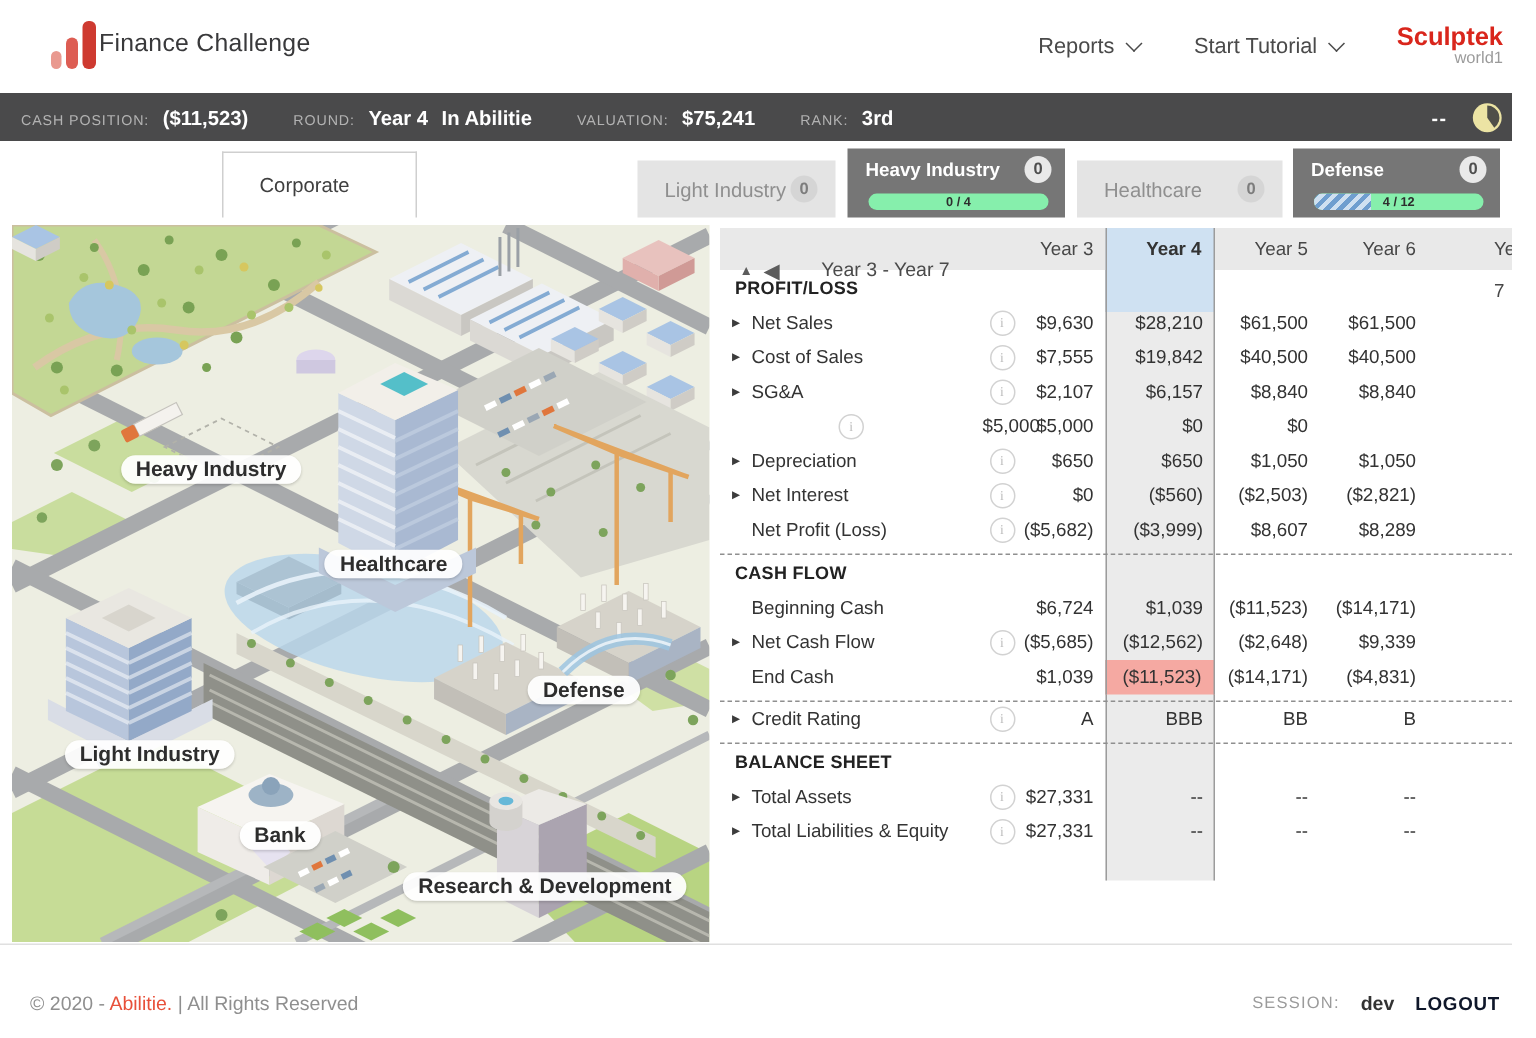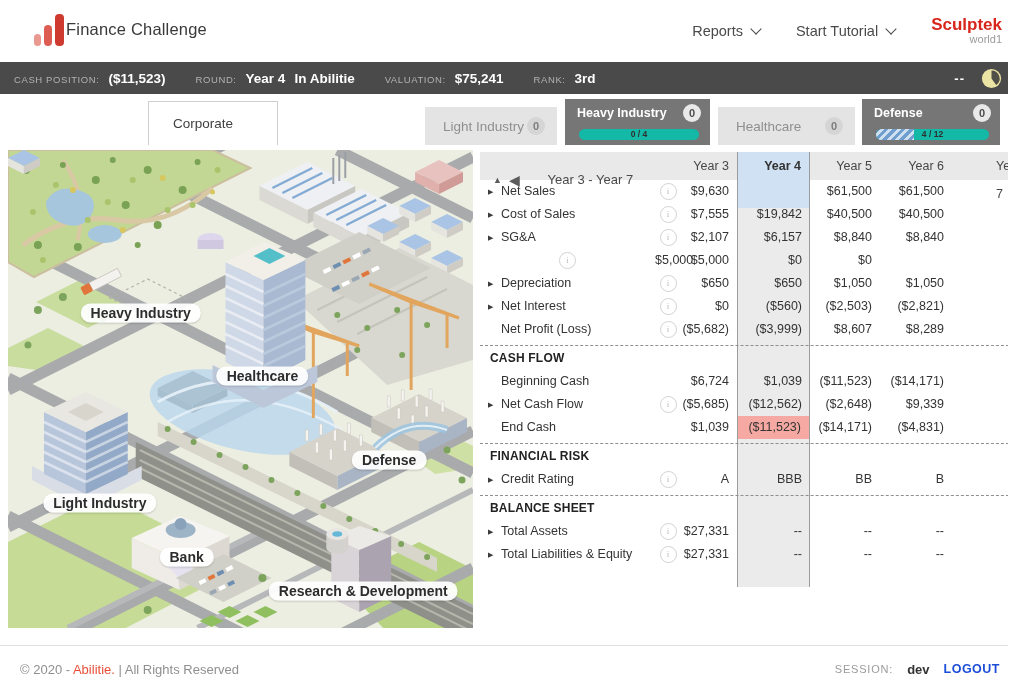--- a/index.html
+++ b/index.html
@@ -33,21 +33,21 @@
   .tab{position:absolute;bottom:5px;box-sizing:border-box;cursor:pointer;}
   .tab-light{height:38px;background:#e4e4e4;display:flex;align-items:center;padding:0 12px 0 18px;}
   .tab-light .tab-label{font-size:13.5px;color:#8f8f8f;flex:1;}
   .tab-active{height:44px;background:#fff;border:1px solid #cfcfcf;border-bottom:none;display:flex;align-items:center;padding:0 18px;}
   .tab-active .tab-label{font-size:13.5px;color:#3f3f3f;}
   .tab-dark{height:46px;background:#767676;padding:5px 9px 4px 12px;display:flex;flex-direction:column;justify-content:space-between;}
   .tab-row{display:flex;align-items:center;}
   .tab-dark .tab-label{font-size:12.5px;color:#fff;font-weight:700;flex:1;}
   .badge{width:18px;height:18px;border-radius:50%;background:#d5d5d5;color:#7d7d7d;font-size:11px;font-weight:700;display:flex;align-items:center;justify-content:center;}
   .tab-dark .badge{background:#e9e9e9;color:#4f4f4f;}
-  .pbar{position:relative;height:11px;border-radius:6px;background:#14b8a6;overflow:hidden;margin:0 2px 1px 2px;text-decoration:underline;}
+  .pbar{position:relative;height:11px;border-radius:6px;background:#86efac;overflow:hidden;margin:0 2px 1px 2px;text-decoration:underline;}
   .pfill{position:absolute;left:0;top:0;bottom:0;background:repeating-linear-gradient(135deg,#6f9ecf 0 3px,#cfe0f1 3px 6px);}
   .ptext{position:absolute;left:0;right:0;top:0;text-align:center;font-size:8.5px;font-weight:700;color:#2e2e2e;line-height:11px;}
 
   
   .map{position:absolute;left:8px;top:150px;width:465px;height:478px;overflow:hidden;background:#edeee2;}
   .map svg{display:block;width:100%;height:100%;}
   .map-label{position:absolute;transform:translate(-50%,-50%);background:rgba(255,255,255,.93);border-radius:11px;padding:1px 10px 2px;font-size:14px;font-weight:600;color:#2d2d2d;white-space:nowrap;box-shadow:0 1px 2px rgba(0,0,0,.18);}
 
   
   .ftable{position:absolute;left:480px;top:152px;width:544px;height:436px;overflow:hidden;background:#fff;}
@@ -67,27 +67,27 @@
   .sec-title{grid-column:1/3;font-size:12px;font-weight:700;color:#222;line-height:24px;padding-left:10px;letter-spacing:.2px;}
   .c-label{position:relative;font-size:12.5px;color:#333;line-height:23px;padding-left:21px;white-space:nowrap;}
   .exp{position:absolute;left:8px;top:0;font-size:7px;color:#3c3c3c;line-height:23px;cursor:pointer;}
   .c-info{display:flex;align-items:center;justify-content:center;}
   .ibtn{width:15px;height:15px;border-radius:50%;border:1px solid #d2d2d2;color:#bdbdbd;font-size:9px;line-height:15px;text-align:center;font-family:"Liberation Serif",serif;cursor:pointer;}
   .c-val{font-size:12.5px;color:#333;text-align:right;line-height:23px;padding-right:8px;white-space:nowrap;}
   .neg-hl{background:#f5a9a2;border-left:1px solid #9c9c9c;border-right:1px solid #9c9c9c;}
   .tsep{height:4px;border-bottom:1px dashed #8f8f8f;}
 
   
-  .footer{position:absolute;left:0;bottom:0;width:1024px;height:47px;background:#fff;border-top:1px solid #e0e0e0;display:flex;align-items:center;box-sizing:border-box;}
+  .footer{position:absolute;left:0;bottom:16px;width:1024px;height:47px;background:#fff;border-top:1px solid #e0e0e0;display:flex;align-items:flex-end;box-sizing:border-box;}
   .copy{margin-left:20px;font-size:13px;color:#8f8f8f;}
   .copy .brand-link{color:#e8503a;cursor:pointer;}
   .foot-right{margin-left:auto;margin-right:24px;display:flex;align-items:center;gap:14px;}
   .sess-label{font-size:11px;color:#9b9b9b;letter-spacing:.8px;}
   .sess-val{font-size:13px;color:#333;font-weight:600;}
-  .logout{font-size:12.5px;color:#1d4ed8;font-weight:700;letter-spacing:.5px;cursor:pointer;}
+  .logout{font-size:12.5px;color:#0f172a;font-weight:700;letter-spacing:.5px;cursor:pointer;}
 </style>
 </head>
 <body>
 
 <div class="app">
 
   <div class="hdr">
     <div class="logo">
       <div class="b1"></div>
       <div class="b2"></div>
@@ -452,20 +452,23 @@
         <span class="range-title">Year 3 - Year 7</span>
       </div>
       <div class="th"></div>
       <div class="th">Year 3</div>
       <div class="th th-y4">Year 4</div>
       <div class="th">Year 5</div>
       <div class="th">Year 6</div>
       <div class="th th-y7">Year 7</div>
     </div>
     <div class="tbody">
+        <div class="trow sec">
+          <div class="cell sec-title">PROFIT/LOSS</div>
+        </div>
         <div class="trow">
           <div class="cell c-label"><span class="exp">▶</span><span class="ltext">Net Sales</span></div>
           <div class="cell c-info">
             <span class="ibtn">i</span>
           </div>
           <div class="cell c-val">$9,630</div>
           <div class="cell c-val">$28,210</div>
           <div class="cell c-val">$61,500</div>
           <div class="cell c-val">$61,500</div>
           <div class="cell c-val"></div>
@@ -562,23 +565,20 @@
         <div class="trow">
           <div class="cell c-label"><span class="ltext">End Cash</span></div>
           <div class="cell c-info"></div>
           <div class="cell c-val">$1,039</div>
           <div class="cell c-val neg-hl">($11,523)</div>
           <div class="cell c-val">($14,171)</div>
           <div class="cell c-val">($4,831)</div>
           <div class="cell c-val"></div>
         </div>
         <div class="tsep"></div>
-        <div class="trow sec">
-          <div class="cell sec-title">FINANCIAL RISK</div>
-        </div>
         <div class="trow">
           <div class="cell c-label"><span class="exp">▶</span><span class="ltext">Credit Rating</span></div>
           <div class="cell c-info">
             <span class="ibtn">i</span>
           </div>
           <div class="cell c-val">A</div>
           <div class="cell c-val">BBB</div>
           <div class="cell c-val">BB</div>
           <div class="cell c-val">B</div>
           <div class="cell c-val"></div>

